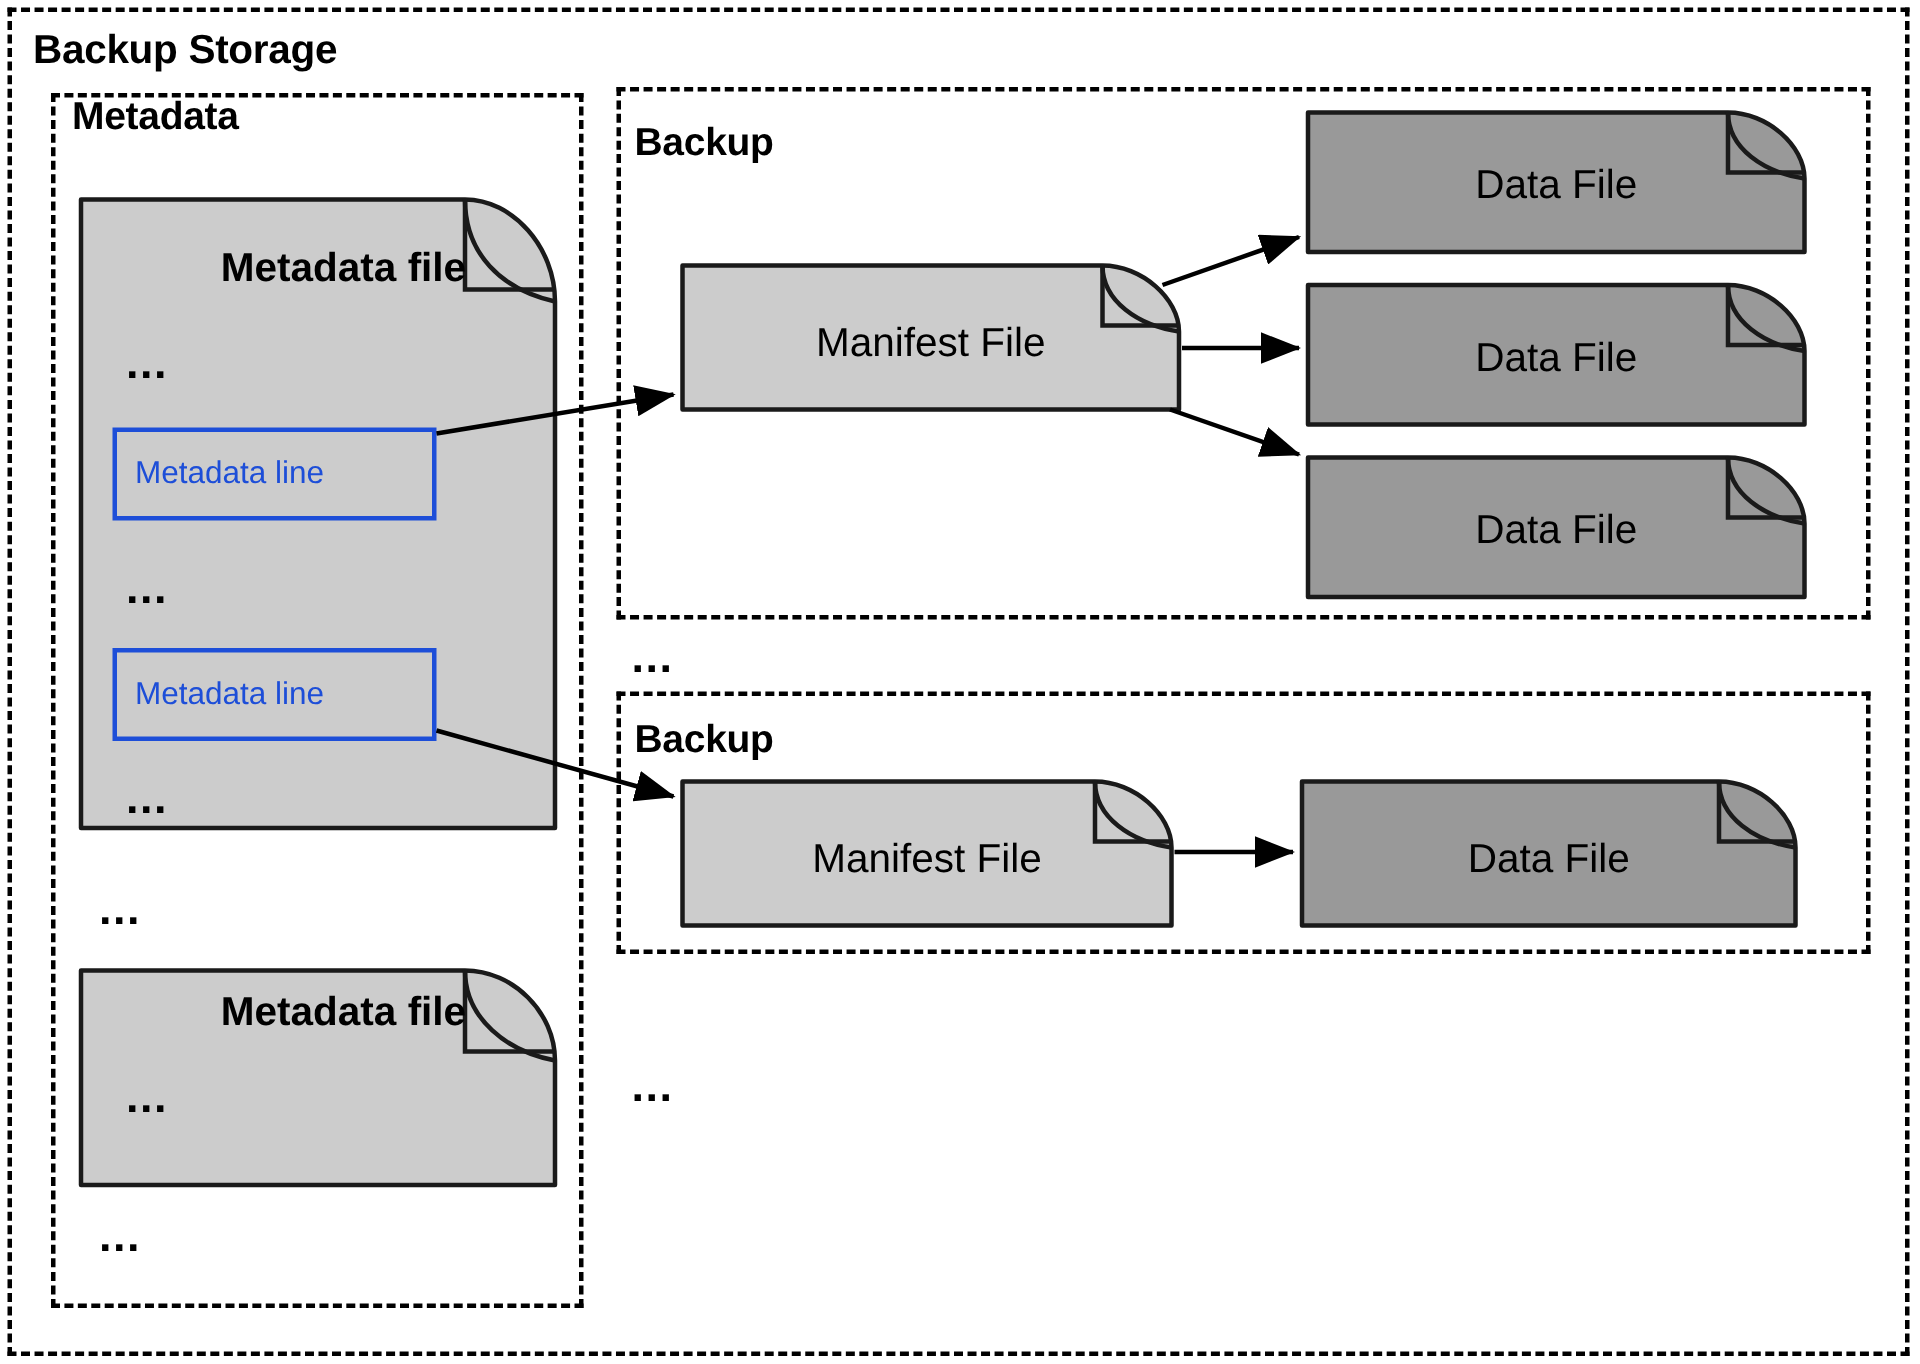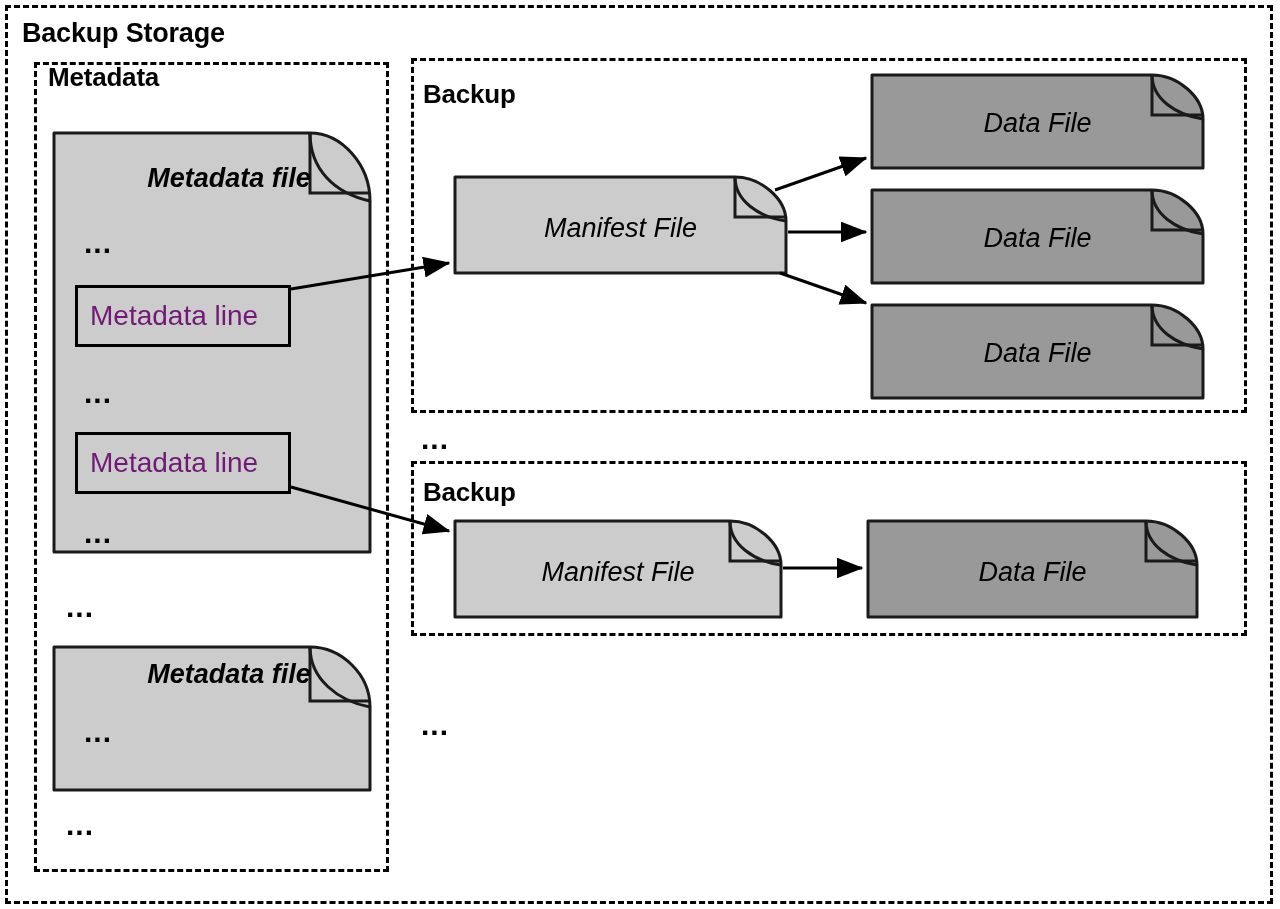--- a/index.html
+++ b/index.html
@@ -39,21 +39,20 @@
     white-space: nowrap;
     letter-spacing: -0.2px;
   }
   .title-outer { font-size: 27px; }
   .title-section { font-size: 26px; }
 
   
   .filenode {
     position: absolute;
     box-sizing: border-box;
-    font-style: italic;
   }
   .filenode svg {
     position: absolute;
     left: 0;
     top: 0;
     width: 100%;
     height: 100%;
     overflow: visible;
   }
   .filenode .flabel {
@@ -66,27 +65,27 @@
   }
   .filenode .flabel.bold {
     font-weight: bold;
     text-align: center;
   }
 
   
   .mline {
     position: absolute;
     box-sizing: border-box;
-    border: 3px solid #000000;
+    border: 3px solid #1d4ed8;
     background: #cccccc;
     display: flex;
     align-items: center;
     padding-left: 12px;
-    font-size: 28px;
-    color: #701a75;
+    font-size: 21px;
+    color: #1d4ed8;
     white-space: nowrap;
   }
 
   
   .ellipsis {
     position: absolute;
     font-size: 30px;
     font-weight: bold;
     color: #000000;
     letter-spacing: 1px;

